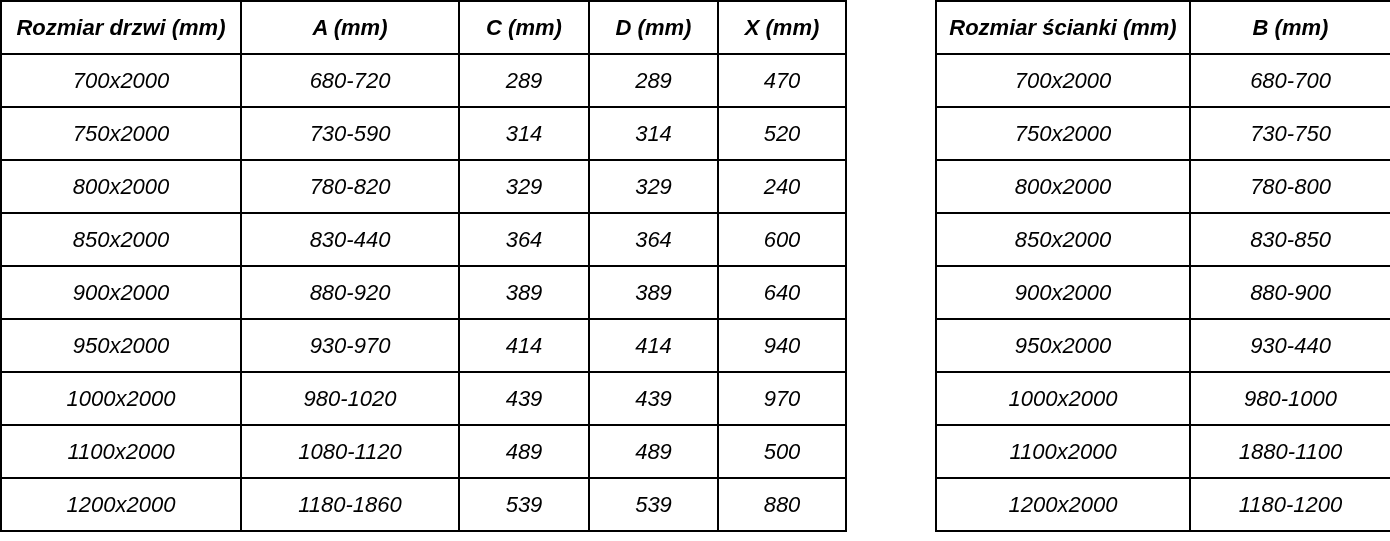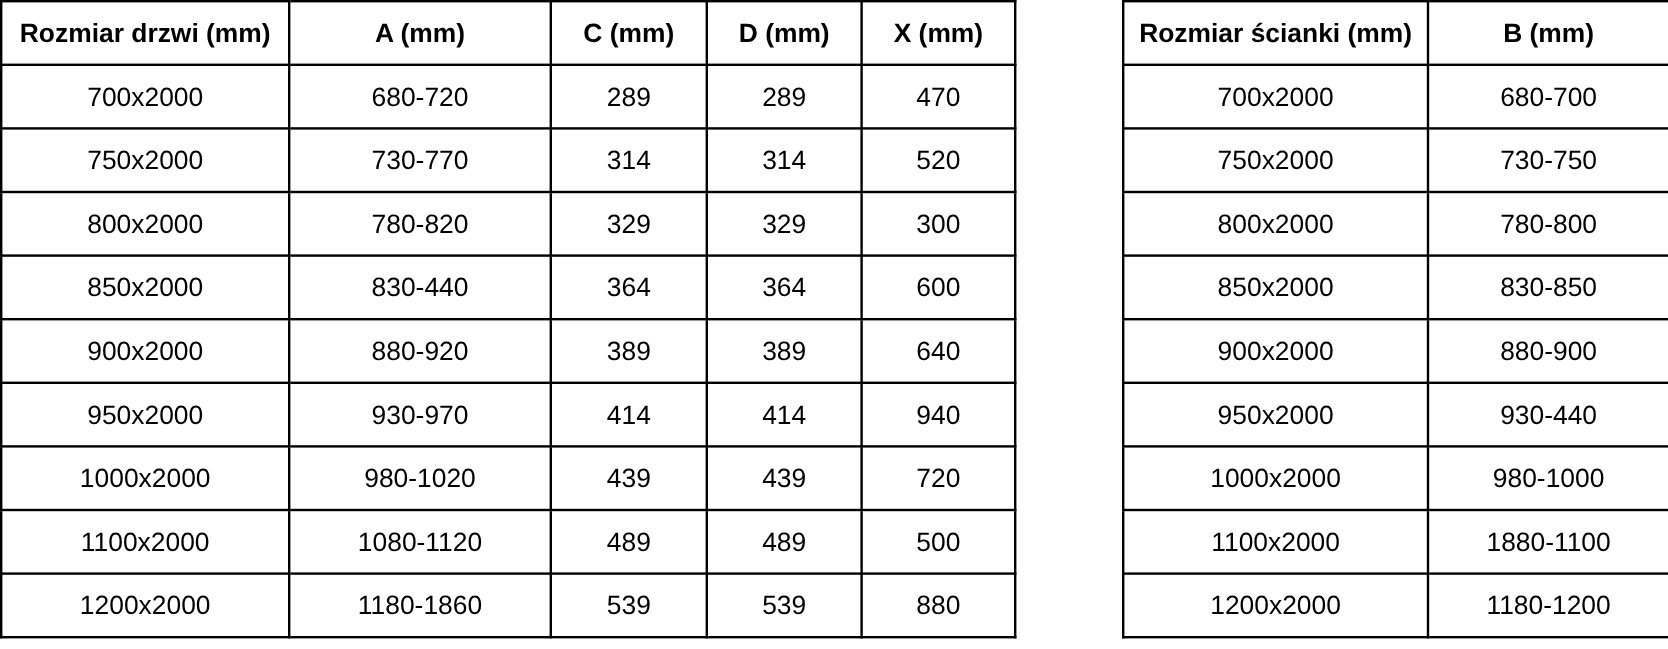--- a/index.html
+++ b/index.html
@@ -7,20 +7,21 @@
     padding: 0;
     background: #ffffff;
     width: 1390px;
     height: 541px;
     overflow: hidden;
   }
   .container {
     display: flex;
     align-items: center;
     width: 1390px;
+    font-style: italic;
   }
   table {
     border-collapse: collapse;
     table-layout: fixed;
     background: #ffffff;
     color: #000000;
     font-family: "Liberation Sans", "DejaVu Sans", sans-serif;
   }
   th, td {
     border: 2px solid #000000;
@@ -62,31 +63,31 @@
       <tbody>
         <tr>
           <td>700x2000</td>
           <td>680-720</td>
           <td>289</td>
           <td>289</td>
           <td>470</td>
         </tr>
         <tr>
           <td>750x2000</td>
-          <td>730-770</td>
+          <td>730-590</td>
           <td>314</td>
           <td>314</td>
           <td>520</td>
         </tr>
         <tr>
           <td>800x2000</td>
           <td>780-820</td>
           <td>329</td>
           <td>329</td>
-          <td>300</td>
+          <td>240</td>
         </tr>
         <tr>
           <td>850x2000</td>
           <td>830-440</td>
           <td>364</td>
           <td>364</td>
           <td>600</td>
         </tr>
         <tr>
           <td>900x2000</td>
@@ -100,21 +101,21 @@
           <td>930-970</td>
           <td>414</td>
           <td>414</td>
           <td>940</td>
         </tr>
         <tr>
           <td>1000x2000</td>
           <td>980-1020</td>
           <td>439</td>
           <td>439</td>
-          <td>720</td>
+          <td>970</td>
         </tr>
         <tr>
           <td>1100x2000</td>
           <td>1080-1120</td>
           <td>489</td>
           <td>489</td>
           <td>500</td>
         </tr>
         <tr>
           <td>1200x2000</td>

